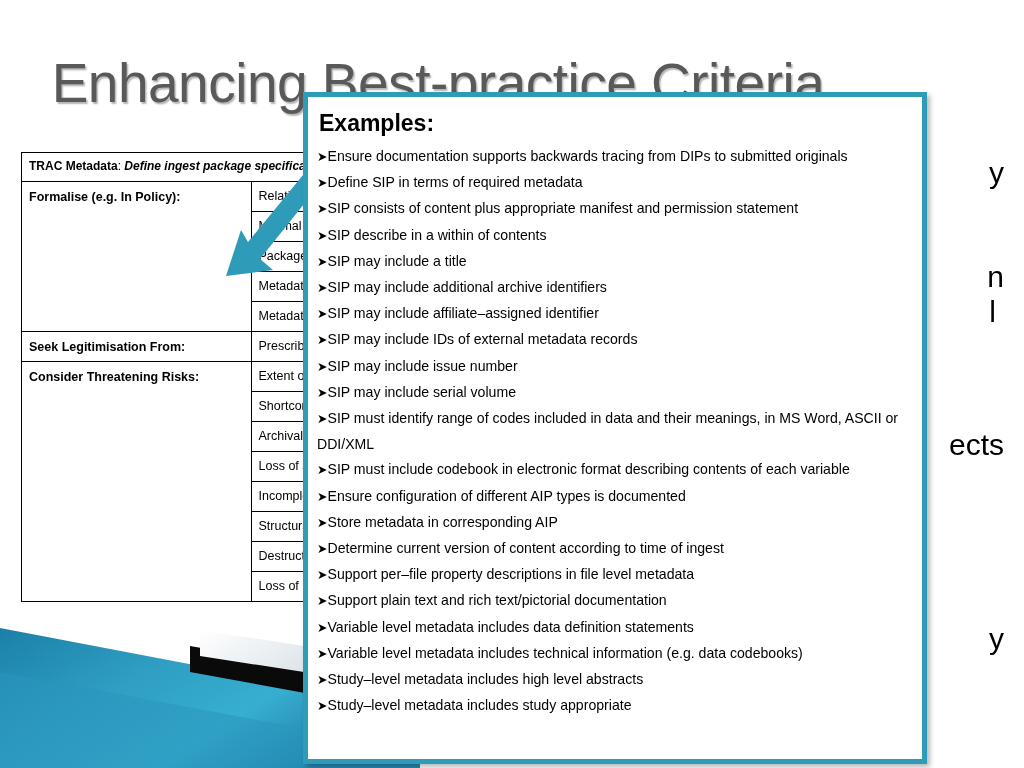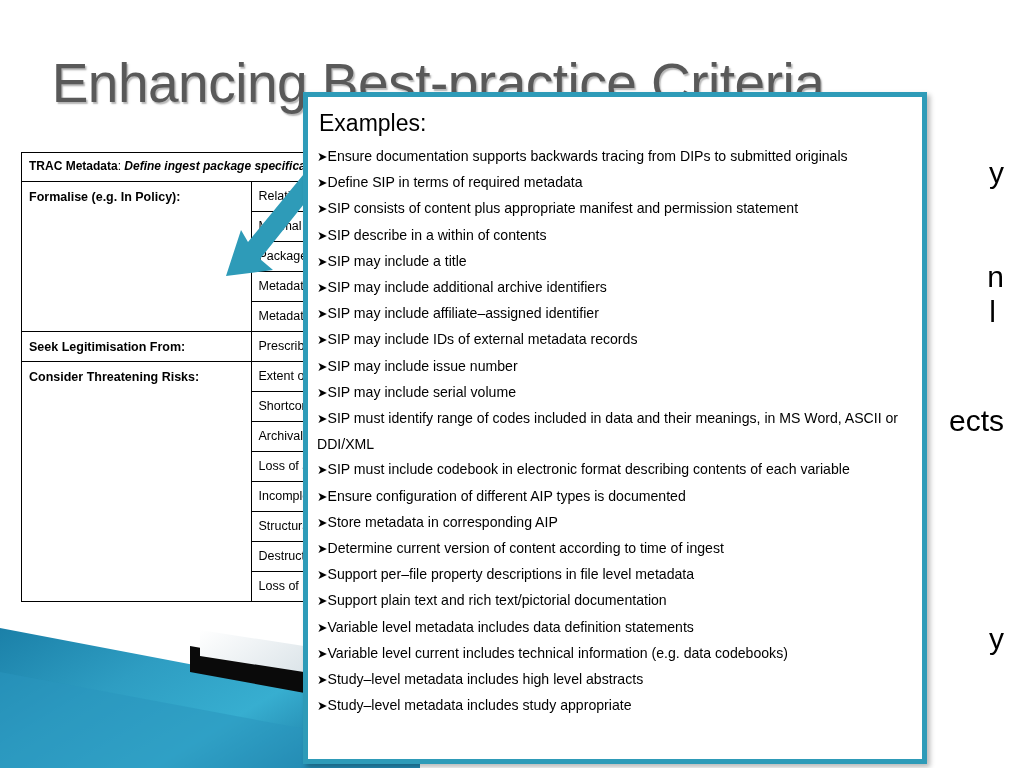--- a/index.html
+++ b/index.html
@@ -114,21 +114,21 @@
     overflow: hidden;
   }
   #examples-inner {
     padding: 9px 10px 0 9px;
   }
   #examples-heading {
     font-size: 23px;
     line-height: 34px;
     color: #000000;
     margin: 0 0 4px 2px;
-    font-weight: 400;
+    font-weight: 700;
   }
   .ex-item {
     font-size: 14.1px;
     line-height: 25.2px;
     color: #000000;
     margin: 0;
     padding: 0;
     text-indent: 0;
   }
   .ex-item .arrow-glyph {
@@ -159,21 +159,21 @@
     <polygon points="0,104 300,160 420,186 420,200 0,200" fill="#2a96bd" opacity="0.55"></polygon>
   </svg>
 </div>
 
 <div id="slide-title">Enhancing Best-practice Criteria</div>
 
 <div id="bg-text-layer">
     <div class="bg-line" style="top: 156px; right: 20px;">y</div>
     <div class="bg-line" style="top: 260px; right: 20px;">n</div>
     <div class="bg-line" style="top: 295px; right: 28px;">l</div>
-    <div class="bg-line" style="top: 404px; right: 20px;">ects</div>
+    <div class="bg-line" style="top: 428px; right: 20px;">ects</div>
     <div class="bg-line" style="top: 622px; right: 20px;">y</div>
   </div>
 
 <table id="trac-table">
   <tbody id="trac-table-body">
       <tr>
         <td class="hdr" colspan="2"><b>TRAC Metadata</b>: <i>Define ingest package specifica</i></td>
       </tr>
       <tr class="rowtall">
         <td class="cat" rowspan="5">Formalise (e.g. In Policy):</td>
@@ -246,18 +246,18 @@
         <p class="ex-item"><span class="arrow-glyph">➤</span><span>SIP may include issue number</span></p>
         <p class="ex-item"><span class="arrow-glyph">➤</span><span>SIP may include serial volume</span></p>
         <p class="ex-item"><span class="arrow-glyph">➤</span><span>SIP must identify range of codes included in data and their meanings, in MS Word, ASCII or DDI/XML</span></p>
         <p class="ex-item"><span class="arrow-glyph">➤</span><span>SIP must include codebook in electronic format describing contents of each variable</span></p>
         <p class="ex-item"><span class="arrow-glyph">➤</span><span>Ensure configuration of different AIP types is documented</span></p>
         <p class="ex-item"><span class="arrow-glyph">➤</span><span>Store metadata in corresponding AIP</span></p>
         <p class="ex-item"><span class="arrow-glyph">➤</span><span>Determine current version of content according to time of ingest</span></p>
         <p class="ex-item"><span class="arrow-glyph">➤</span><span>Support per–file property descriptions in file level metadata</span></p>
         <p class="ex-item"><span class="arrow-glyph">➤</span><span>Support plain text and rich text/pictorial documentation</span></p>
         <p class="ex-item"><span class="arrow-glyph">➤</span><span>Variable level metadata includes data definition statements</span></p>
-        <p class="ex-item"><span class="arrow-glyph">➤</span><span>Variable level current includes technical information (e.g. data codebooks)</span></p>
+        <p class="ex-item"><span class="arrow-glyph">➤</span><span>Variable level metadata includes technical information (e.g. data codebooks)</span></p>
         <p class="ex-item"><span class="arrow-glyph">➤</span><span>Study–level metadata includes high level abstracts</span></p>
         <p class="ex-item"><span class="arrow-glyph">➤</span><span>Study–level metadata includes study appropriate</span></p>
       </div>
   </div>
 </div>
 
 </body></html>

